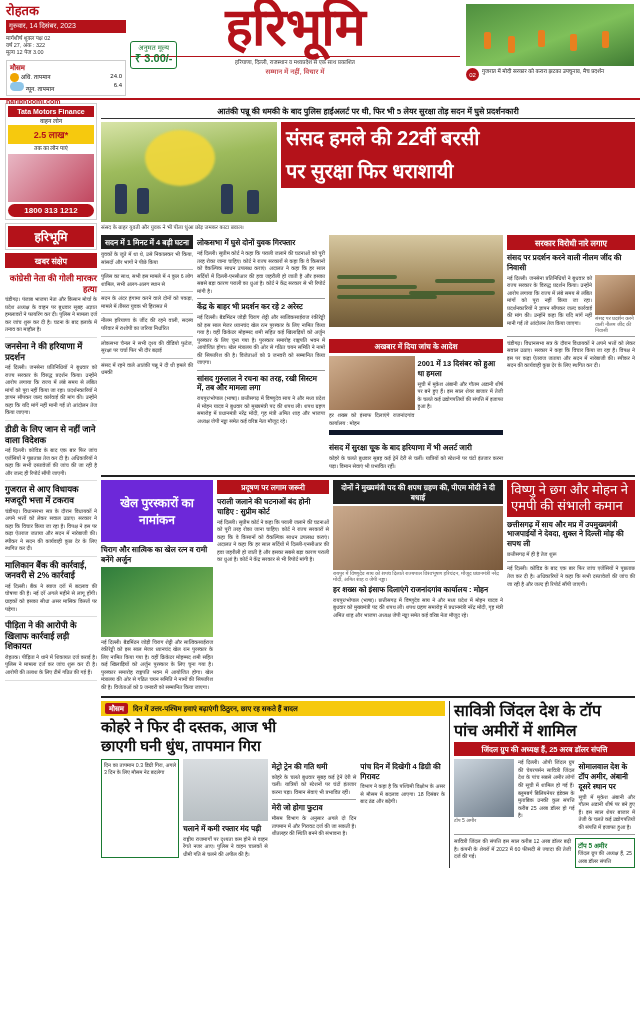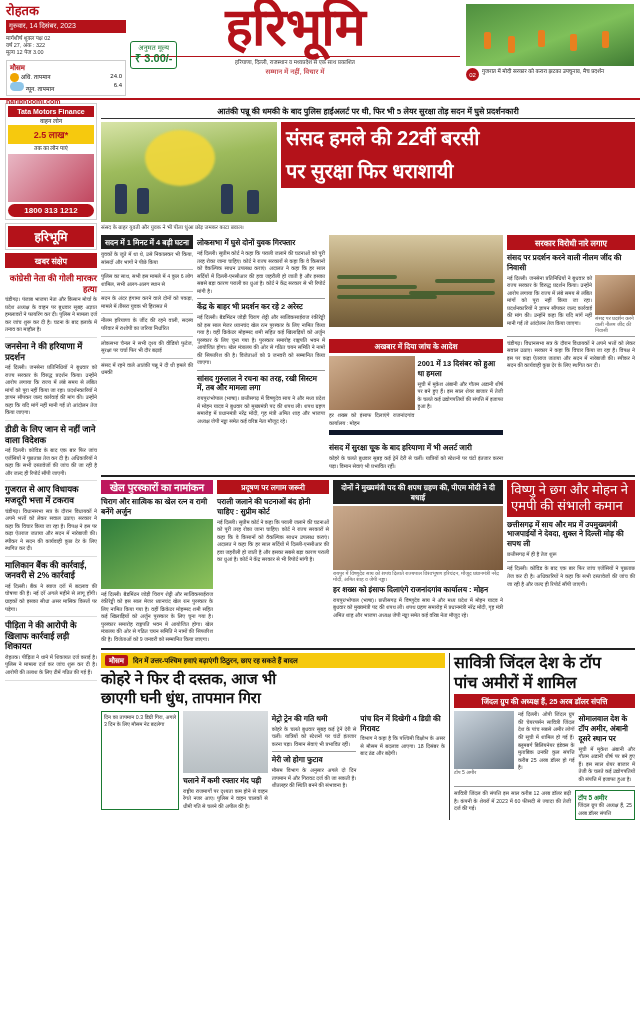--- a/index.html
+++ b/index.html
@@ -70,21 +70,21 @@
   .mc { font-size:5.2px; line-height:1.45; text-align:justify; color:#333; }
   .box-title { background:#b4121a; color:#fff; font-size:7.5px; font-weight:bold; text-align:center; padding:2px; }
   .box-title.dark { background:#222; }
   .sub-head { font-size:7.5px; font-weight:bold; line-height:1.3; margin:3px 0 2px; }
   .photo-parl { height:92px; background:linear-gradient(180deg,#d6c7a0,#9c8355 60%,#6f5a38); position:relative; overflow:hidden; }
   .photo-parl .seat { position:absolute; height:4px; background:#3c5a2a; border-radius:2px; opacity:.85; }
   .photo-gen { background:linear-gradient(140deg,#c9d3dd,#7d8d9c); }
   .portrait { height:54px; background:linear-gradient(150deg,#cfae8e,#8a5f3d); }
   .rule { border-top:1px solid #999; margin:3px 0; }
 
-  .sports-title { background:#be185d; color:#fff; font-size:10px; font-weight:bold; text-align:center; padding:0; }
+  .sports-title { background:#6d28d9; color:#fff; font-size:12px; font-weight:bold; text-align:center; padding:14px; }
   .sports-photo { height:70px; background:linear-gradient(150deg,#2f7d3c,#8ec25a); }
   .mod-photo { height:64px; background:linear-gradient(150deg,#caa98c,#7a5a3c); }
 
   .weather-strip { background:#f6c90e; font-size:7px; font-weight:bold; padding:2px 4px; display:flex; gap:5px; align-items:center; }
   .weather-tag { background:#b4121a; color:#fff; padding:1px 4px; font-size:7px; border-radius:2px; }
   .big-head2 { font-size:15px; font-weight:bold; line-height:1.25; }
   .fog-photo { height:62px; background:linear-gradient(180deg,#d9dde0,#b8bfc3); }
 
   .rich-head { font-size:16px; font-weight:bold; line-height:1.22; }
   .rich-photo { height:58px; background:linear-gradient(150deg,#cdd6de,#6f7d8b); }

